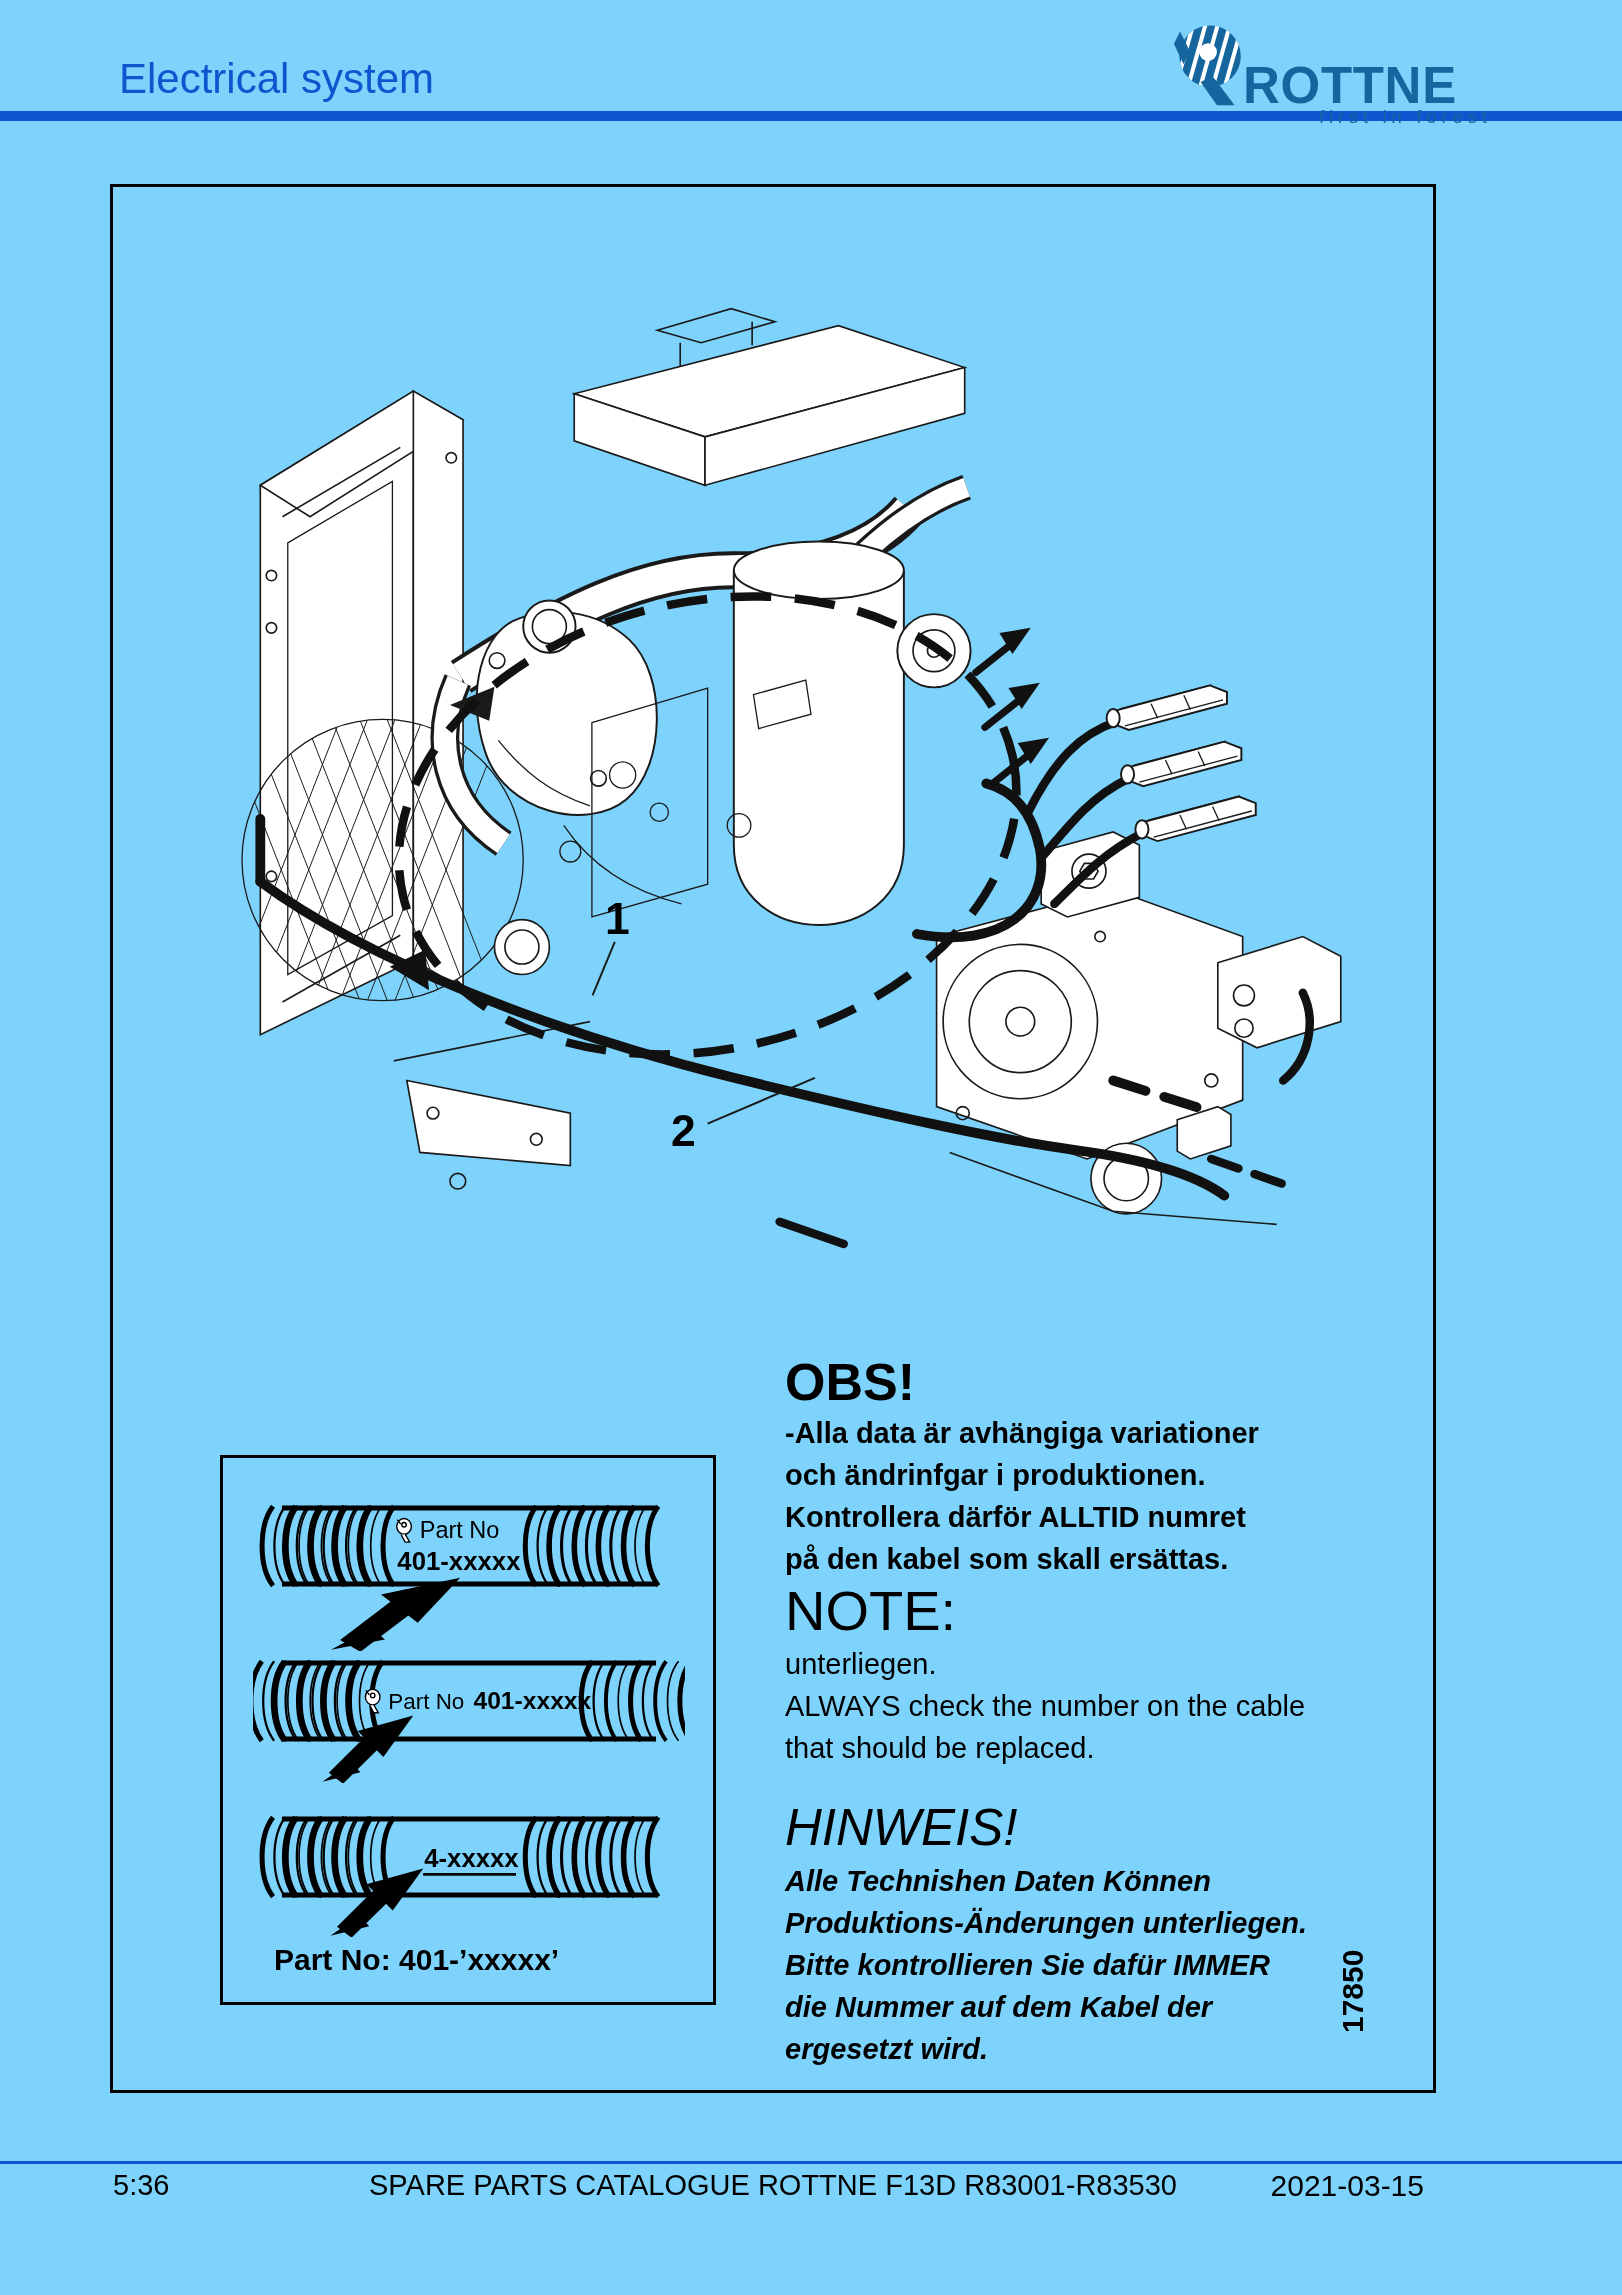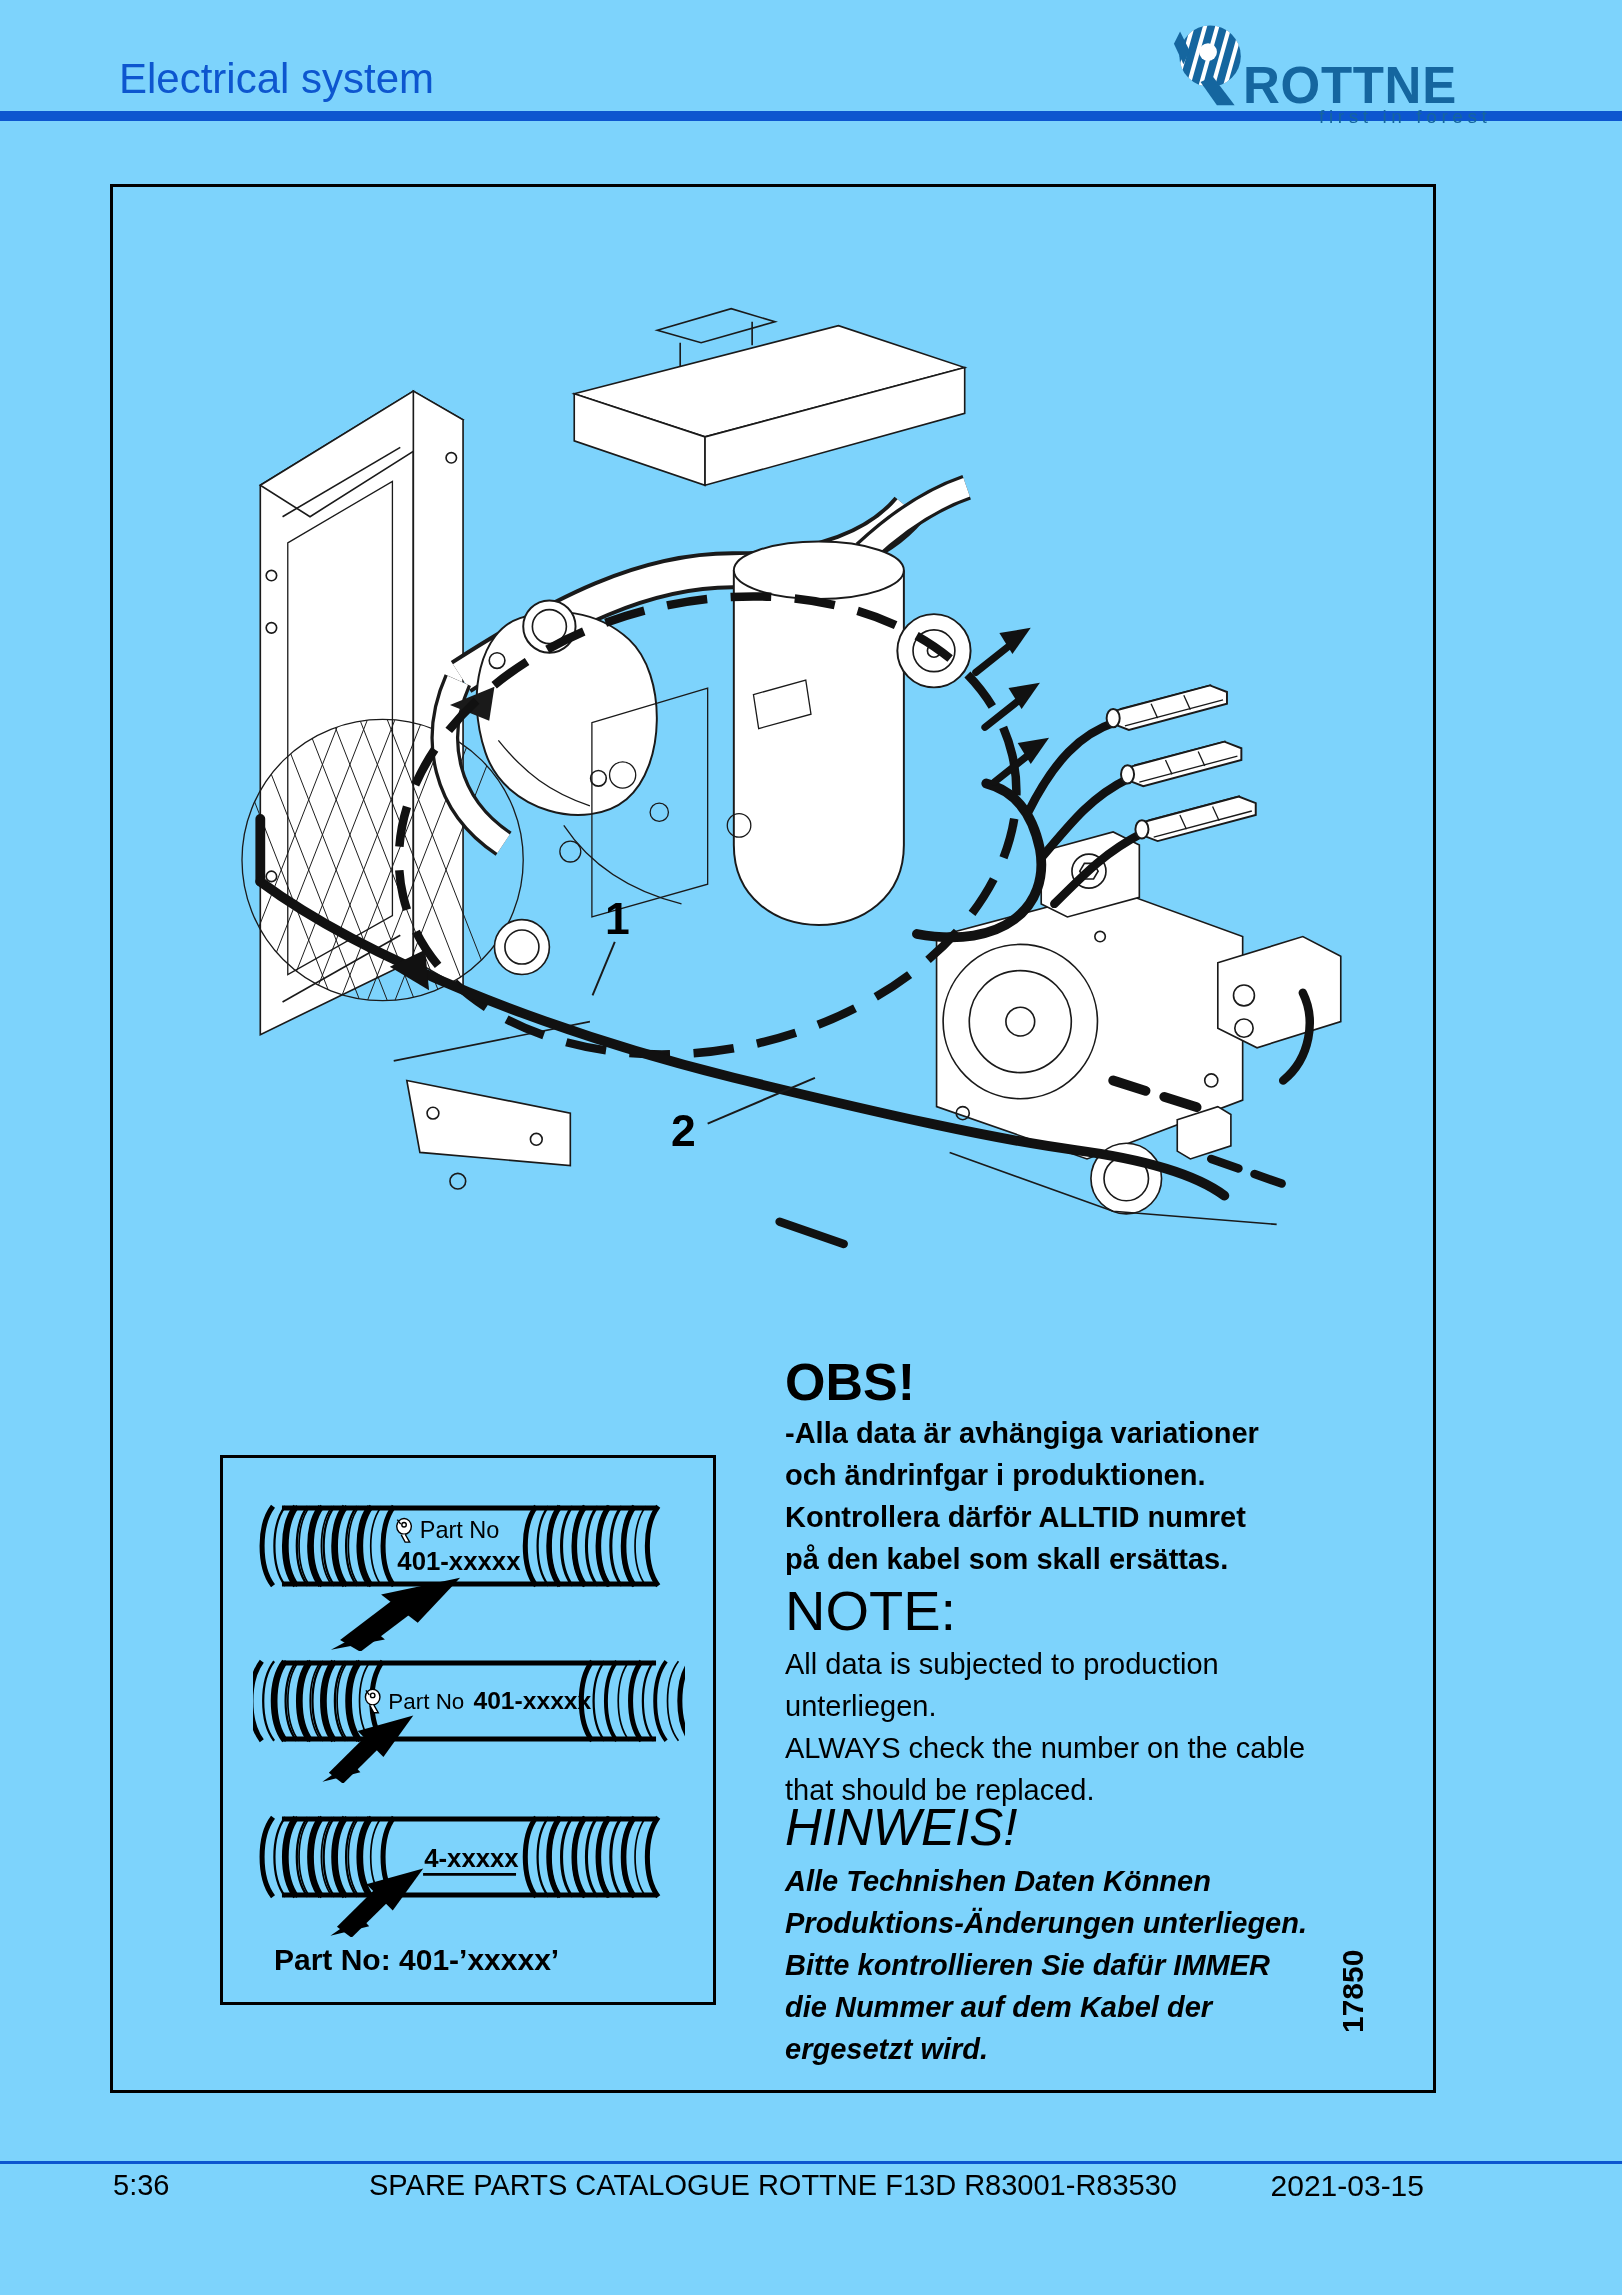--- a/index.html
+++ b/index.html
@@ -271,21 +271,20 @@
   <div class="abs note-block obs-head">OBS!</div>
   <div class="abs note-block obs-text">
     <div>-Alla data är avhängiga variationer</div>
     <div>och ändrinfgar i produktionen.</div>
     <div>Kontrollera därför ALLTID numret</div>
     <div>på den kabel som skall ersättas.</div>
   </div>
 
   <div class="abs note-block note-head">NOTE:</div>
   <div class="abs note-block note-text">
-    <div>All data is subjected to production</div>
     <div>unterliegen.</div>
     <div>ALWAYS check the number on the cable</div>
     <div>that should be replaced.</div>
   </div>
 
   <div class="abs note-block hin-head">HINWEIS!</div>
   <div class="abs note-block hin-text">
     <div>Alle Technishen Daten Können</div>
     <div>Produktions-Änderungen unterliegen.</div>
     <div>Bitte kontrollieren Sie dafür IMMER</div>

